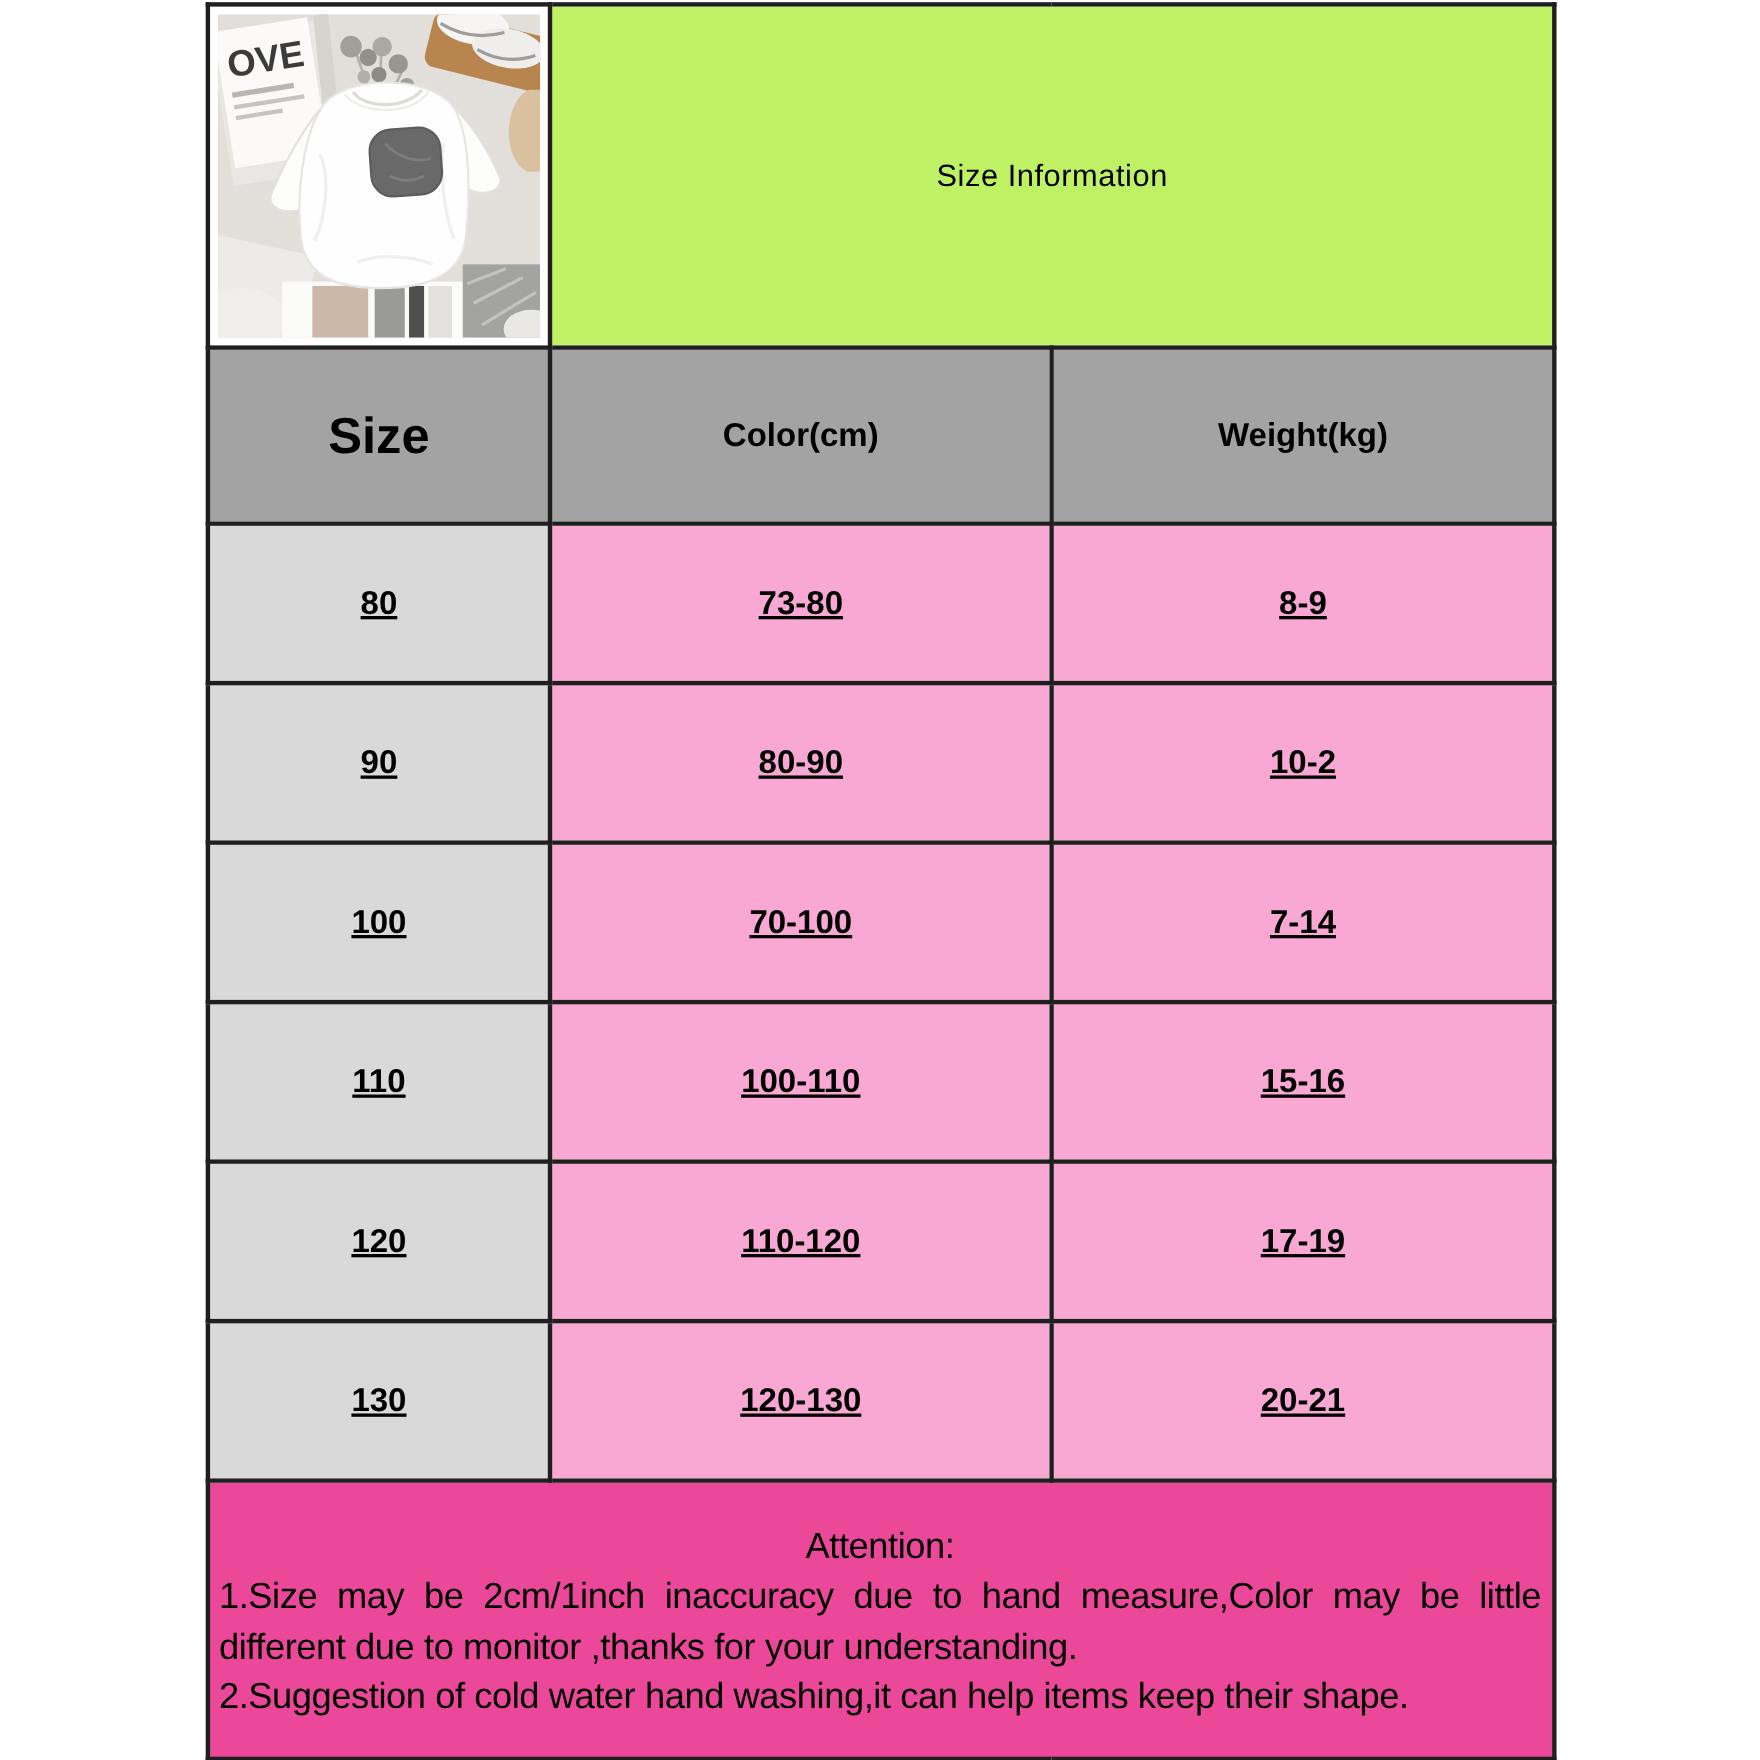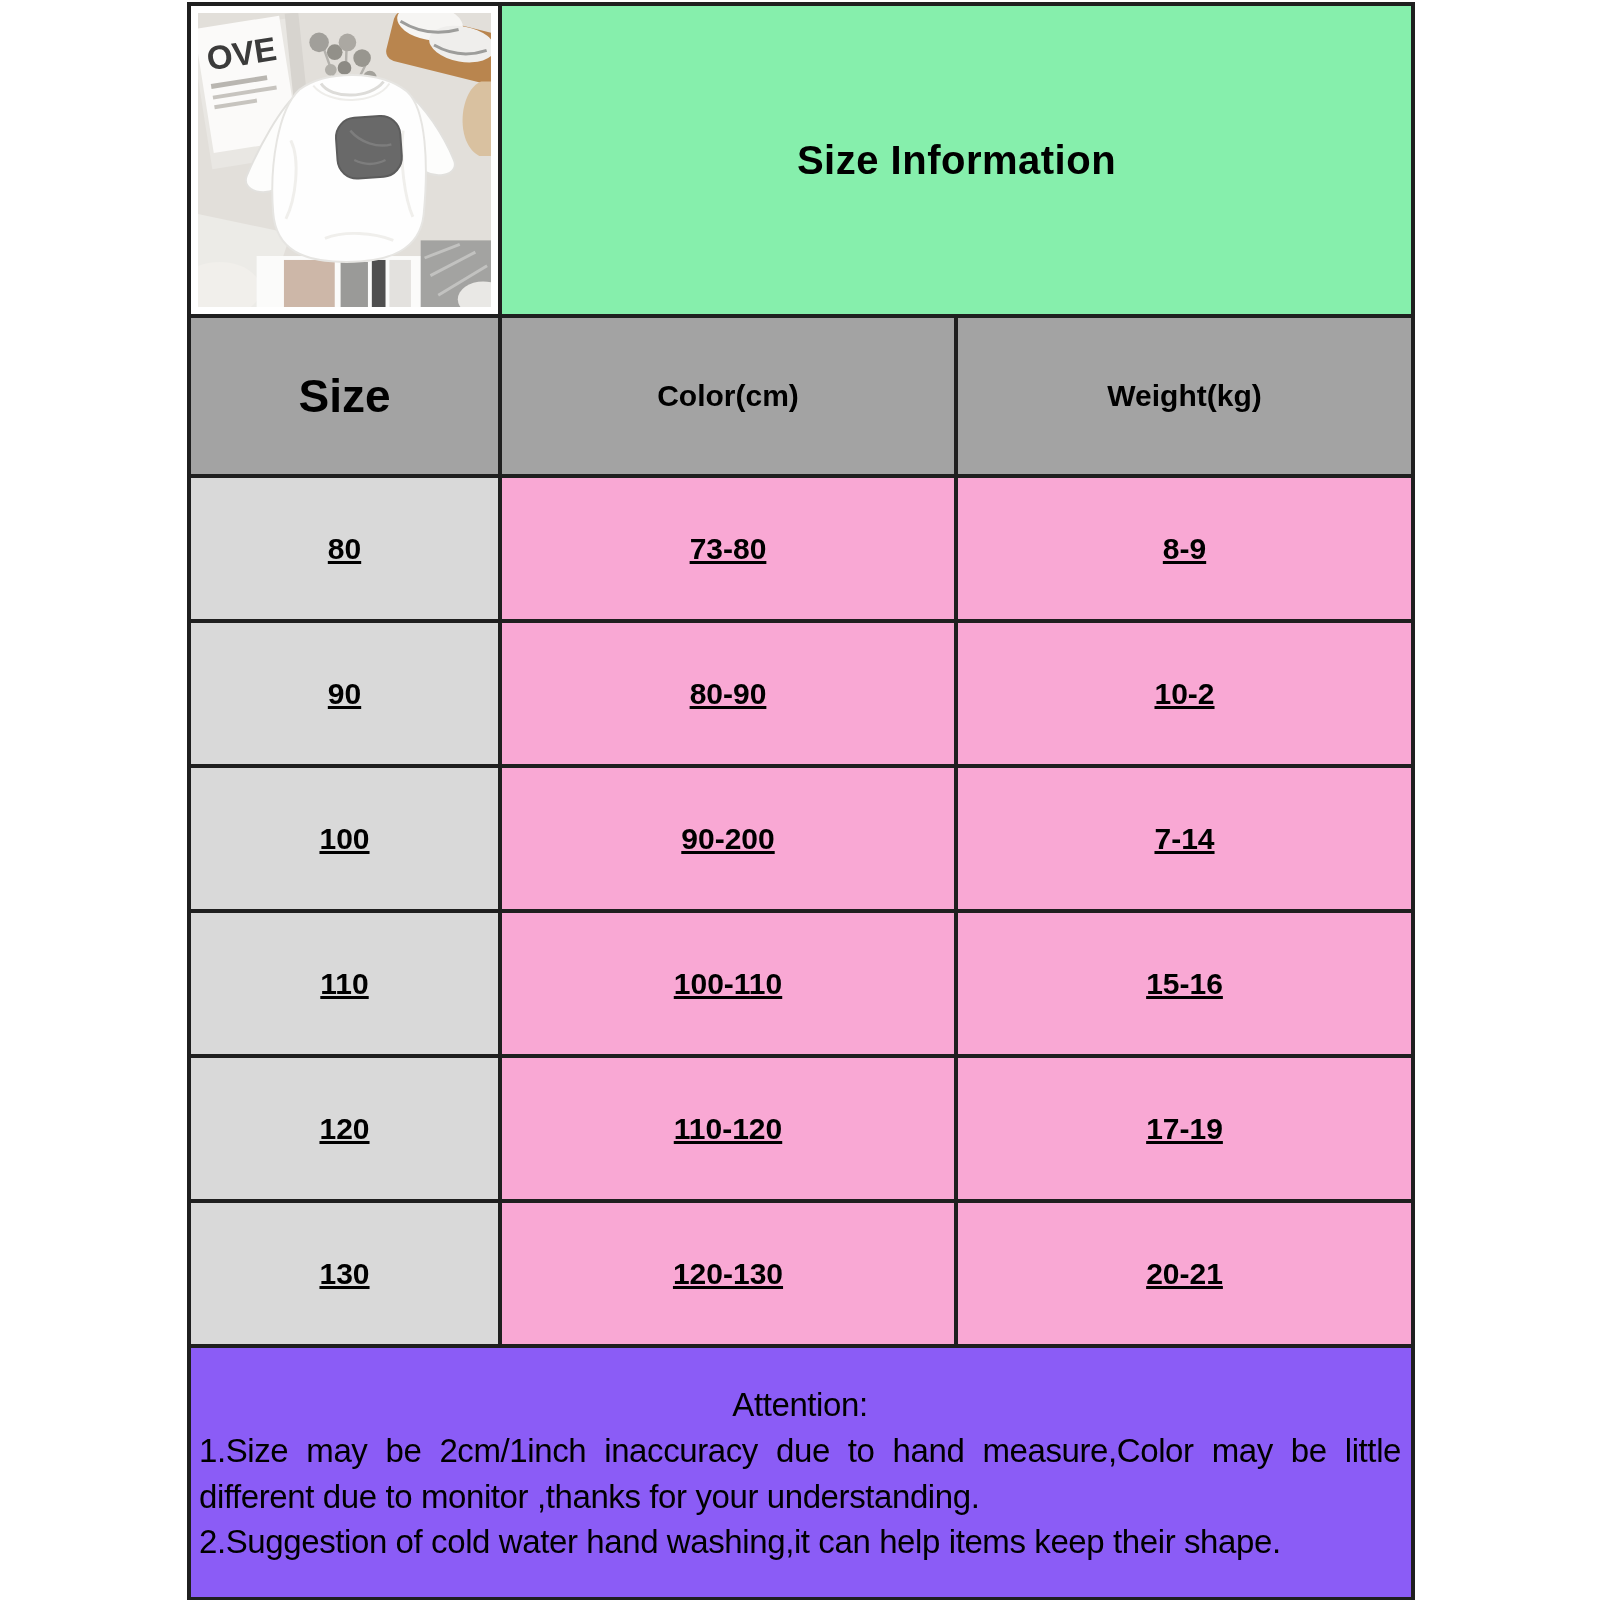--- a/index.html
+++ b/index.html
@@ -29,41 +29,41 @@
   }
   
   .photo-cell {
     background: #ffffff;
     height: 308px;
     padding: 7px;
   }
   .photo-cell .photo-frame { width: 100%; height: 294px; }
   .photo-frame svg { width: 100%; height: 100%; display: block; }
   .title-cell {
-    background: #86efac;
-    font-size: 40px;
-    font-weight: bold;
+    background: #bef264;
+    font-size: 28px;
+    font-weight: normal;
     letter-spacing: 0.5px;
   }
   
   tr.head-row th {
     background: #a3a3a3;
     height: 160px;
     font-weight: bold;
     font-size: 30px;
   }
   tr.head-row th.size-head { font-size: 46px; }
   
   tr.data-row { height: 145px; }
   tr.data-row td { font-size: 30px; font-weight: bold; text-decoration: underline; }
   tr.data-row td.row-label { background: #d9d9d9; }
   tr.data-row td.row-value { background: #f9a8d4; }
   
   td.attention-cell {
-    background: #8b5cf6;
+    background: #ec4899;
     height: 253px;
     text-align: left;
     vertical-align: top;
     padding: 6px 10px 4px 8px;
     font-size: 33px;
     line-height: 1.38;
     letter-spacing: -0.4px;
   }
   .attention-note { text-align: justify; }
 </style>
@@ -163,21 +163,21 @@
       <td class="row-value">73-80</td>
       <td class="row-value">8-9</td>
     </tr>
     <tr class="data-row">
       <td class="row-label">90</td>
       <td class="row-value">80-90</td>
       <td class="row-value">10-2</td>
     </tr>
     <tr class="data-row">
       <td class="row-label">100</td>
-      <td class="row-value">90-200</td>
+      <td class="row-value">70-100</td>
       <td class="row-value">7-14</td>
     </tr>
     <tr class="data-row">
       <td class="row-label">110</td>
       <td class="row-value">100-110</td>
       <td class="row-value">15-16</td>
     </tr>
     <tr class="data-row">
       <td class="row-label">120</td>
       <td class="row-value">110-120</td>

